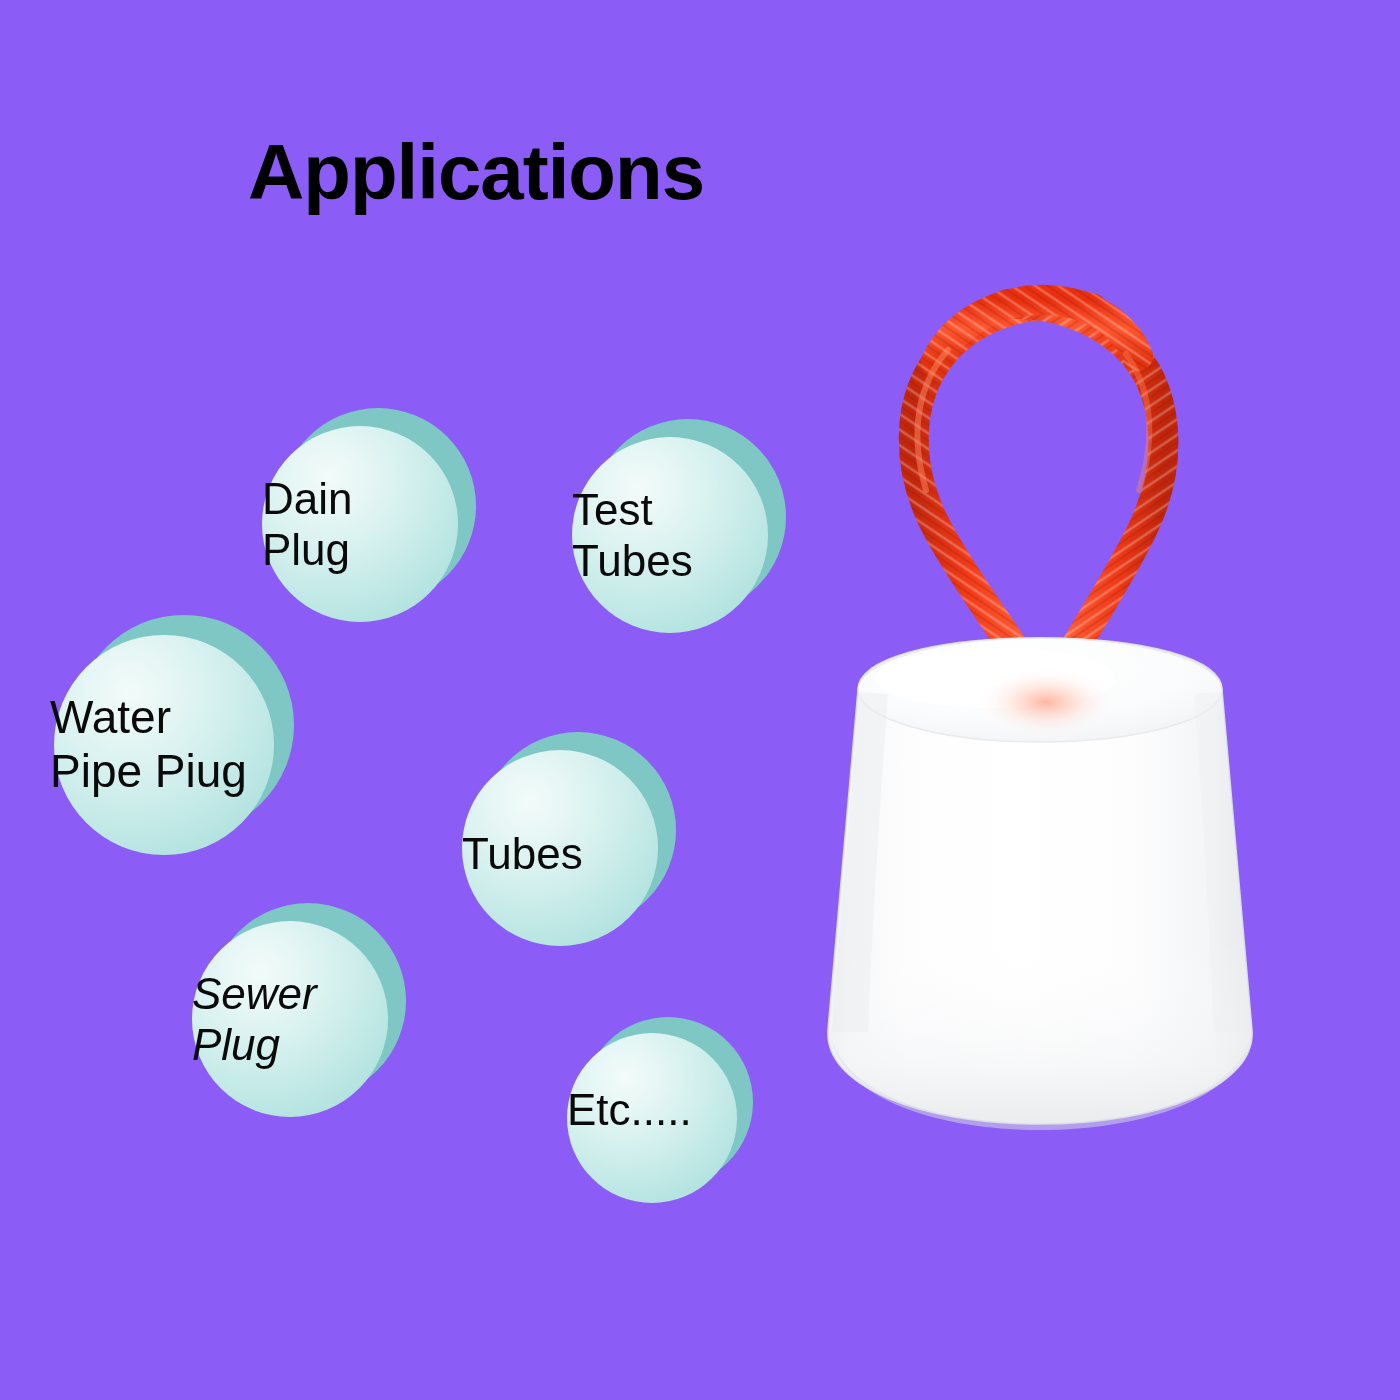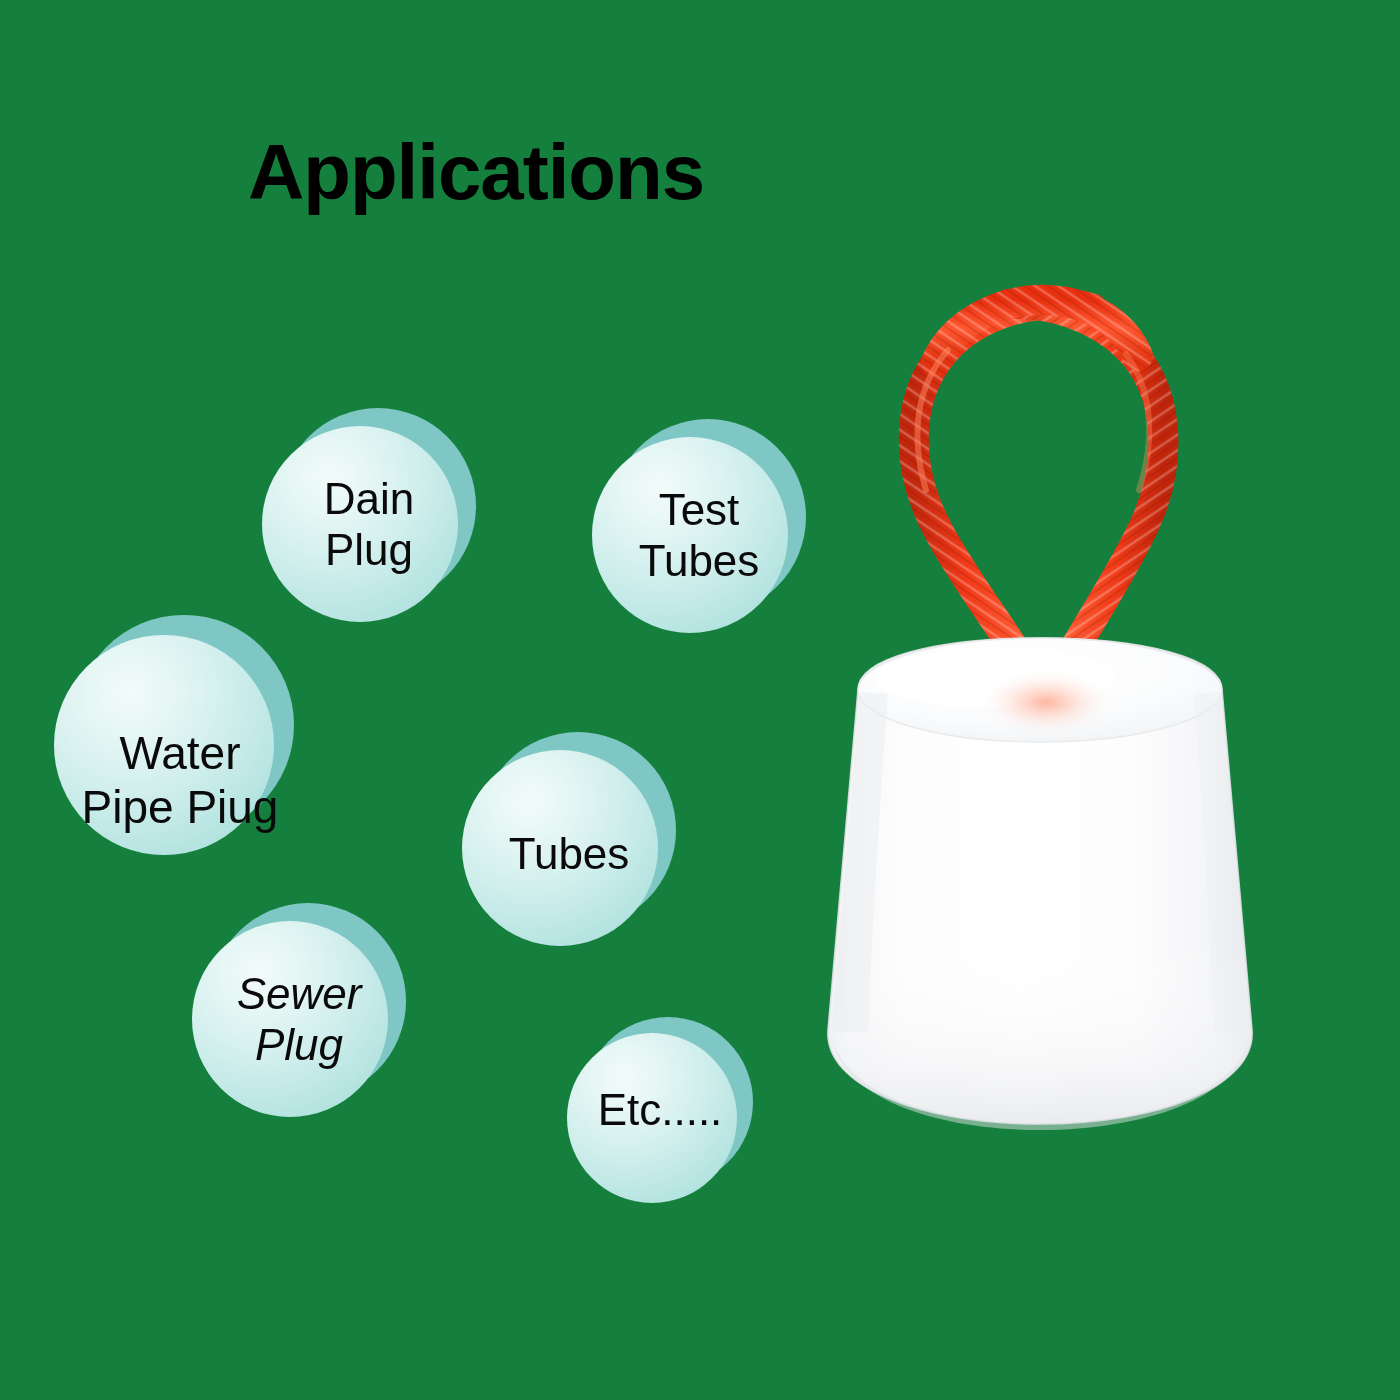--- a/index.html
+++ b/index.html
@@ -7,21 +7,21 @@
     padding: 0;
     background: #ffffff;
   }
   body {
     font-family: "Liberation Sans", sans-serif;
   }
   #canvas {
     position: relative;
     width: 1400px;
     height: 1400px;
-    background: #15803d;
+    background: #8b5cf6;
     overflow: hidden;
   }
 
   
   .title {
     position: absolute;
     left: 248px;
     top: 133px;
     font-size: 78px;
     font-weight: bold;
@@ -51,21 +51,20 @@
         #f2fbfa 0%,
         #e7f7f5 18%,
         #d4f0ee 42%,
         #bde7e4 68%,
         #aadfdc 88%,
         #a2dbd8 100%);
   }
   .bubble .label {
     position: absolute;
     width: 100%;
-    text-align: center;
     color: #0a0a0a;
     font-size: 44px;
     line-height: 1.17;
     white-space: pre;
     pointer-events: none;
   }
 
   
   #product {
     position: absolute;
@@ -83,30 +82,30 @@
 
   <div class="title">Applications</div>
 
   <div id="bubble-layer">
       <div class="bubble" style="left: 262px; top: 408px; width: 214px; height: 214px;">
         <div class="back" style="left: 18px; top: 0px; width: 196px; height: 196px;"></div>
         <div class="front" style="left: 0px; top: 18px; width: 196px; height: 196px;"></div>
         <div class="label" style="font-size: 44px; top: 65px;">Dain
 Plug</div>
       </div>
-      <div class="bubble" style="left: 592px; top: 419px; width: 214px; height: 214px;">
+      <div class="bubble" style="left: 572px; top: 419px; width: 214px; height: 214px;">
         <div class="back" style="left: 18px; top: 0px; width: 196px; height: 196px;"></div>
         <div class="front" style="left: 0px; top: 18px; width: 196px; height: 196px;"></div>
         <div class="label" style="font-size: 44px; top: 65px;">Test
 Tubes</div>
       </div>
       <div class="bubble" style="left: 54px; top: 615px; width: 240px; height: 240px;">
         <div class="back" style="left: 20px; top: 0px; width: 220px; height: 220px;"></div>
         <div class="front" style="left: 0px; top: 20px; width: 220px; height: 220px;"></div>
-        <div class="label" style="font-size: 46px; top: 76px; width: 260px; left: -4px; margin-top: 36px;">Water
+        <div class="label" style="font-size: 46px; top: 76px; width: 260px; left: -4px;">Water
 Pipe Piug</div>
       </div>
       <div class="bubble" style="left: 462px; top: 732px; width: 214px; height: 214px;">
         <div class="back" style="left: 18px; top: 0px; width: 196px; height: 196px;"></div>
         <div class="front" style="left: 0px; top: 18px; width: 196px; height: 196px;"></div>
         <div class="label" style="font-size: 44px; top: 96px;">Tubes</div>
       </div>
       <div class="bubble" style="left: 192px; top: 903px; width: 214px; height: 214px; font-style: italic;">
         <div class="back" style="left: 18px; top: 0px; width: 196px; height: 196px;"></div>
         <div class="front" style="left: 0px; top: 18px; width: 196px; height: 196px;"></div>

